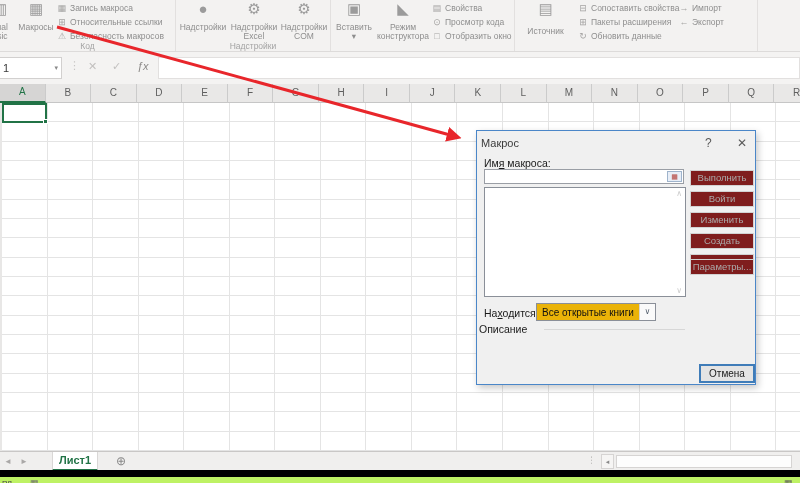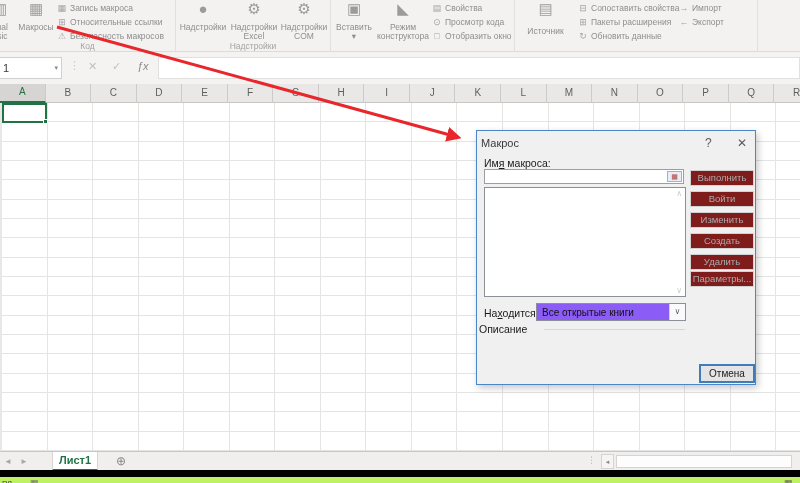--- a/index.html
+++ b/index.html
@@ -90,22 +90,22 @@
   #dlg-picker { position:absolute; right:1px; top:1px; width:15px; height:11px; background:#e8eef7;
                 border:1px solid #9fb4cc; font-size:7px; line-height:10px; text-align:center; color:#b4443e; }
   #dlg-list { position:absolute; left:7px; top:56px; width:202px; height:110px;
               background:#fff; border:1px solid #8a8f98; }
   #dlg-list .up { position:absolute; right:3px; top:1px; font-size:8px; color:#cccccc; }
   #dlg-list .down { position:absolute; right:3px; bottom:1px; font-size:8px; color:#cccccc; }
   .dlg-btn { position:absolute; left:213px; width:64px; height:16px; background:#7f1d1d;
              border:1px solid #d2d2d2; color:#ababab; font-size:9.5px;
              text-align:center; line-height:14px; }
   #dlg-loclabel { position:absolute; left:7px; top:176px; font-size:10.5px; color:#1a1a1a; }
-  #dlg-combo { position:absolute; left:59px; top:172px; width:150px; height:18px;
-               background:#8b5cf6; border:1px solid #8a8f98; }
+  #dlg-combo { position:absolute; left:59px; top:172px; width:120px; height:18px;
+               background:#eab308; border:1px solid #8a8f98; }
   #dlg-combo .cval { position:absolute; left:5px; top:3px; font-size:10px; color:#111; }
   #dlg-combo .cbtn { position:absolute; right:0; top:0; width:16px; height:16px; background:#fafafa;
                border-left:1px solid #d5d5d5; font-size:8px; color:#55606e; text-align:center; line-height:15px; }
   #dlg-desclabel { position:absolute; left:2px; top:192px; font-size:10.5px; color:#1a1a1a; }
   #dlg-descline { position:absolute; left:67px; top:198px; width:141px; height:1px; background:#d7d7d7; }
   #dlg-cancel { position:absolute; left:222px; top:233px; width:56px; height:19px; background:#e4e4e4;
                 border:2px solid #3f7cb8; color:#1a1a1a; font-size:10px;
                 text-align:center; line-height:15px; }
   u { text-decoration:underline; }
 
@@ -295,21 +295,21 @@
   <div id="dlg-list">
     <span class="up">∧</span>
     <span class="down">∨</span>
   </div>
 
   <div class="dlg-btn" style="top:39px;">Выполнить</div>
   <div class="dlg-btn" style="top:60px;">Войти</div>
   <div class="dlg-btn" style="top:81px;">Изменить</div>
   <div class="dlg-btn" style="top:102px;">Создать</div>
   <div class="dlg-btn" style="top:123px;">Удалить</div>
-  <div class="dlg-btn" style="top:140px;">Параметры...</div>
+  <div class="dlg-btn" style="top:128px;">Параметры...</div>
 
   <div id="dlg-loclabel"><span>На</span><u>х</u><span>одится в:</span></div>
 
   <div id="dlg-combo">
     <span class="cval">Все открытые книги</span>
     <span class="cbtn">∨</span>
   </div>
 
   <div id="dlg-desclabel">Описание</div>
   <div id="dlg-descline"></div>

